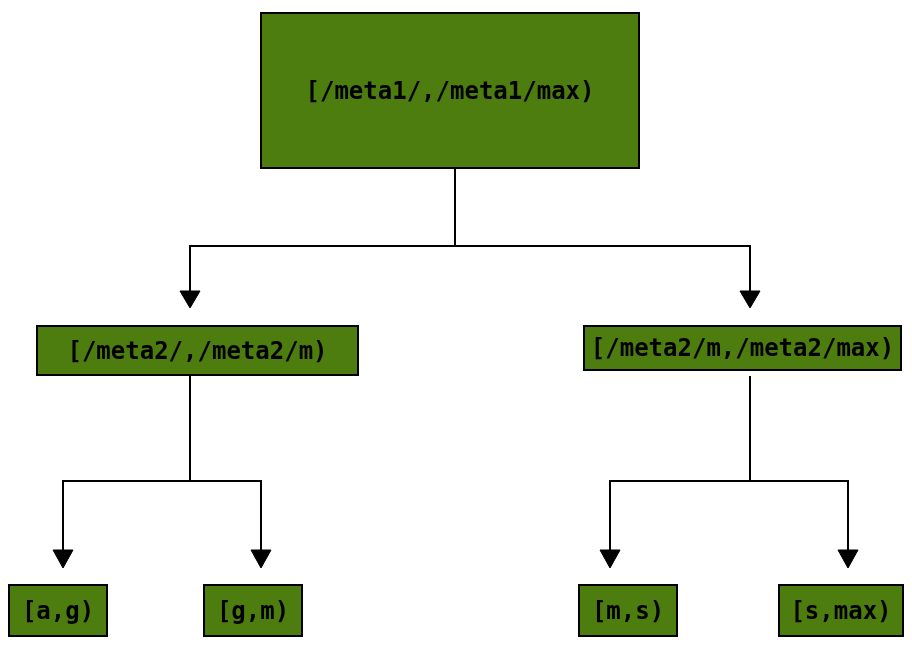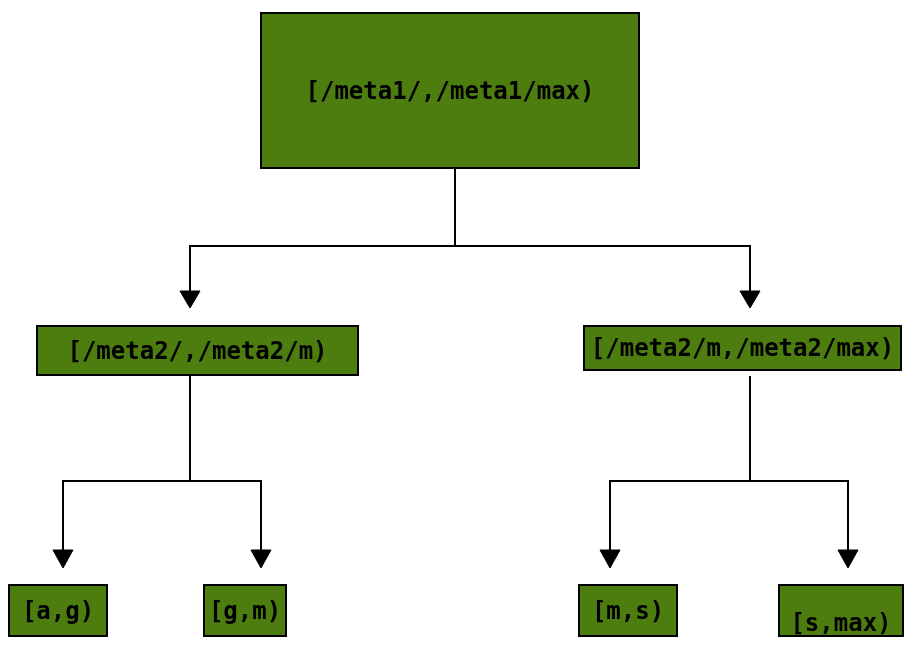--- a/index.html
+++ b/index.html
@@ -29,23 +29,23 @@
     justify-content: center;
     font-size: 24px;
     font-weight: bold;
     white-space: nowrap;
     line-height: 1;
   }
   .n-root  { left: 260px; top: 12px;  width: 380px; height: 157px; }
   .n-left  { left: 22px;  top: 325px; width: 323px; height: 51px; margin-left: 14px; }
   .n-right { left: 583px; top: 325px; width: 319px; height: 46px; }
   .n-ag    { left: 8px;   top: 584px; width: 100px; height: 53px; }
-  .n-gm    { left: 203px; top: 584px; width: 84px; height: 53px; }
+  .n-gm    { left: 203px; top: 584px; width: 100px; height: 53px; }
   .n-ms    { left: 554px; top: 584px; width: 100px; height: 53px; margin-left: 24px; }
-  .n-smax  { left: 778px; top: 584px; width: 126px; height: 53px; align-items: flex-end; }
+  .n-smax  { left: 778px; top: 584px; width: 126px; height: 53px; }
 </style>
 </head>
 <body>
 
 <div class="canvas">
 
   <svg class="edges" viewBox="0 0 912 652" aria-hidden="true">
 
     <g>
       <line x1="455" y1="169" x2="455" y2="247"></line>

